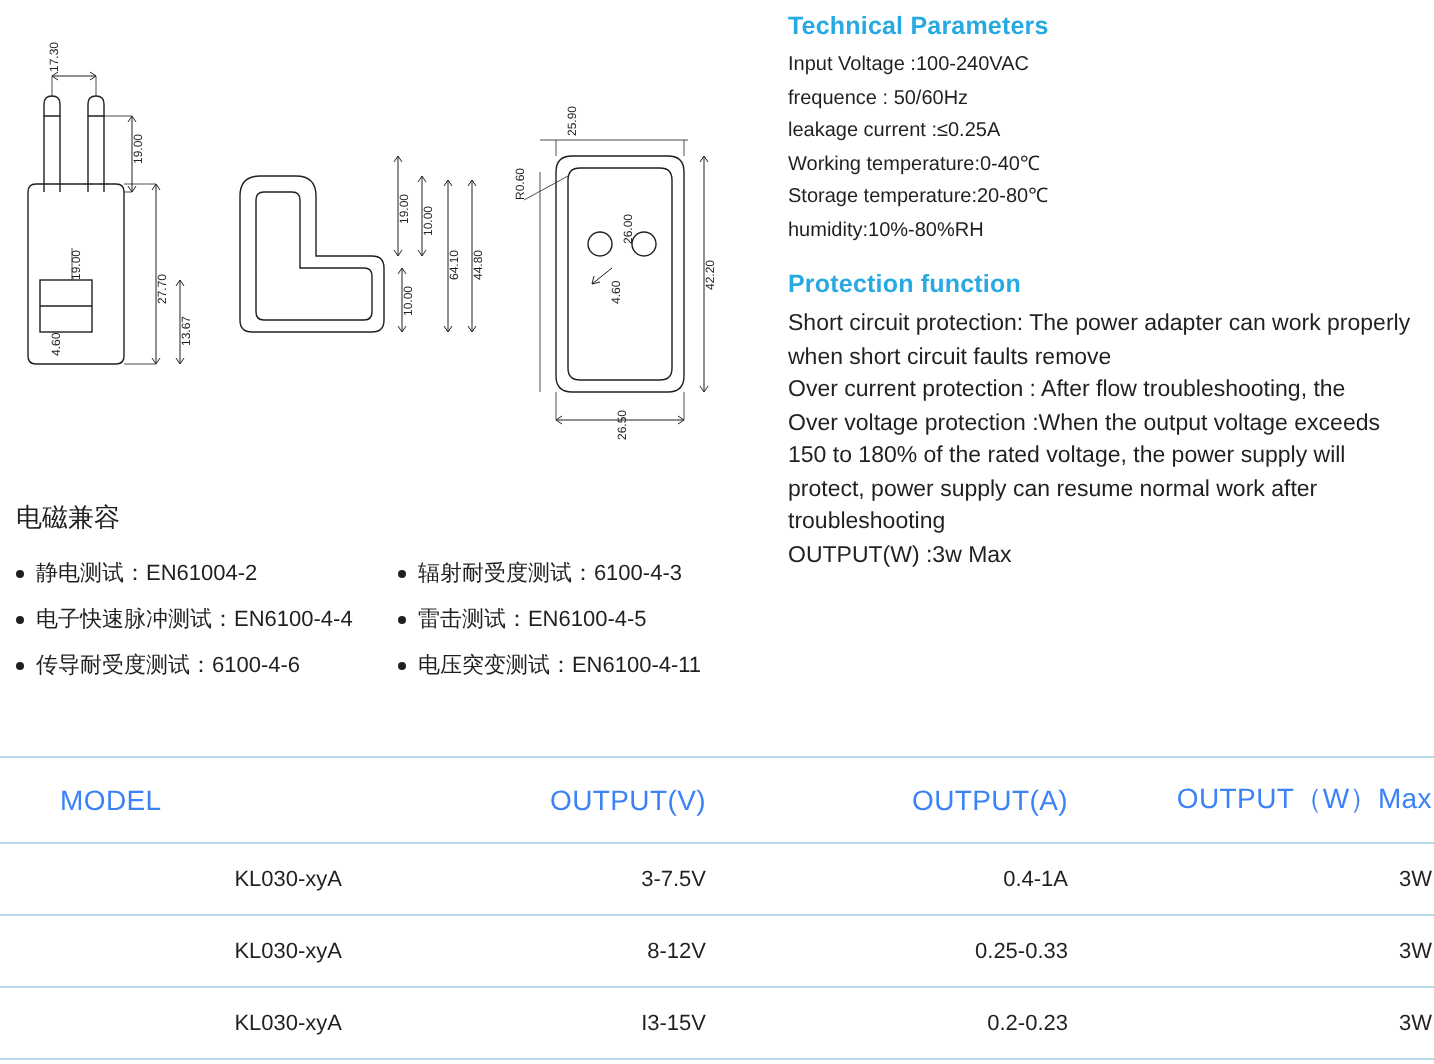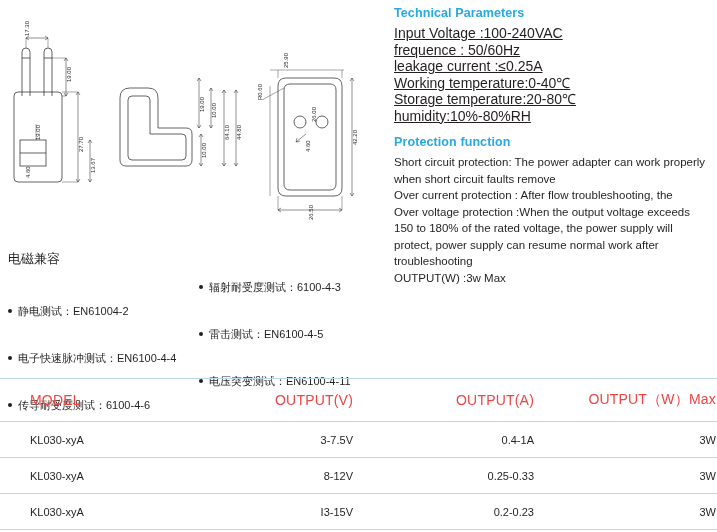--- a/index.html
+++ b/index.html
@@ -54,25 +54,24 @@
 
   
   .spec-heading {
     color: #27a9e1;
     font-size: 12.5px;
     font-weight: bold;
     margin-bottom: 5px;
     letter-spacing: 0.1px;
   }
   .spec-line {
-    font-size: 14px;
+    font-size: 10px;
     line-height: 16.5px;
     color: #231f20;
     white-space: nowrap;
-    text-decoration: underline;
   }
   .spec-block {
     margin-bottom: 11px;
   }
   .prot-line {
     font-size: 11.5px;
     line-height: 16.5px;
     color: #231f20;
   }
 
@@ -99,49 +98,49 @@
   .emc-item::before {
     content: "";
     position: absolute;
     left: 0;
     top: 5px;
     width: 4px;
     height: 4px;
     background: #231f20;
     border-radius: 50%;
   }
-  .emc-col-1 { width: 192px; margin-top: 24px; }
+  .emc-col-1 { width: 192px; }
   .emc-col-2 { width: 190px; }
 
   
   table.spec-table {
     border-collapse: collapse;
     width: 717px;
     table-layout: fixed;
   }
   table.spec-table th,
   table.spec-table td {
     border-top: 1px solid #b9d9e8;
     border-bottom: 1px solid #b9d9e8;
     text-align: right;
     font-weight: normal;
   }
   table.spec-table thead th {
     font-size: 14px;
     height: 40px;
-    color: #ef4444;
+    color: #3b82f6;
     letter-spacing: 0.2px;
   }
   table.spec-table tbody td {
     font-size: 11px;
     height: 33px;
     color: #231f20;
   }
   table.spec-table tbody td:first-child {
-    text-align: left;
+    text-align: right;
     padding-left: 30px;
   }
   table.spec-table thead th:first-child {
     text-align: left;
     padding-left: 30px;
   }
   .col-a { width: 172px; }
   .col-b { width: 182px; }
   .col-c { width: 181px; }
   .col-d { width: 182px; }

